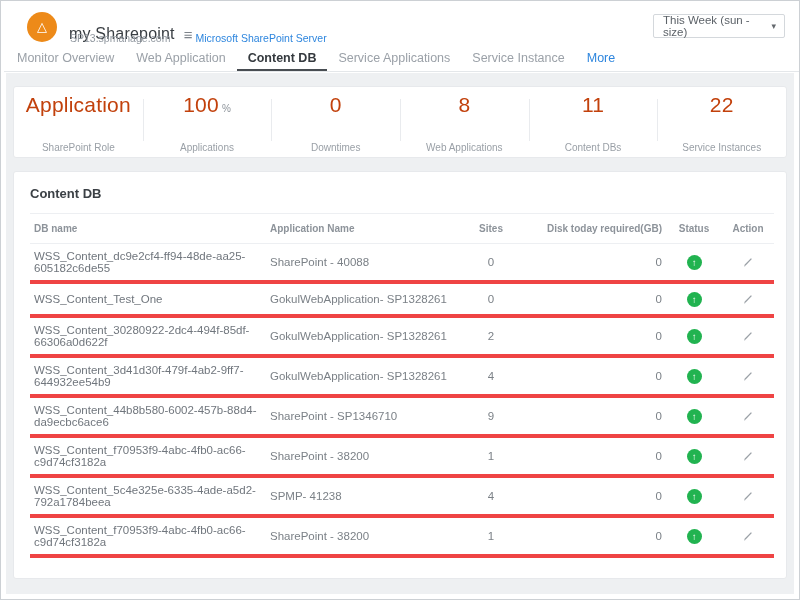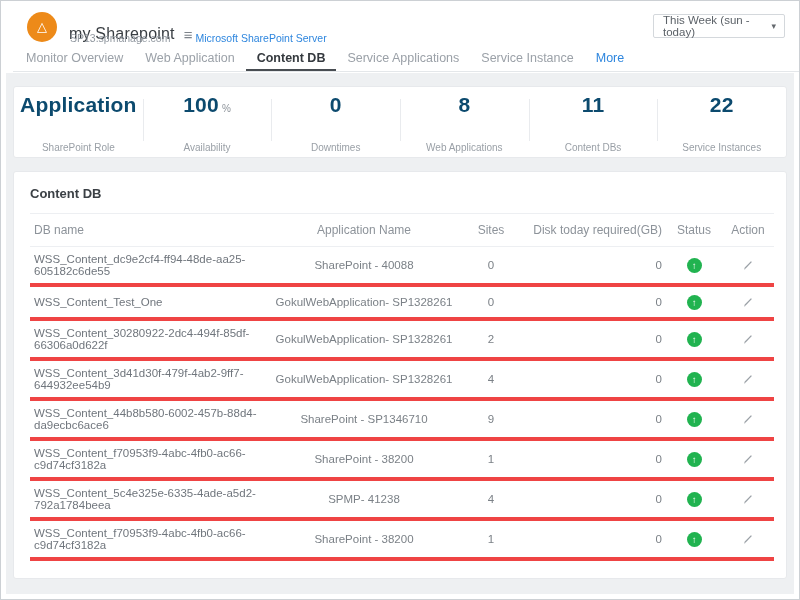--- a/index.html
+++ b/index.html
@@ -19,48 +19,48 @@
   .host { color:#9198a0; }
   .type-link { color:var(--accent); cursor:pointer; }
 
   .period-select { position:absolute; right:14px; top:13px; height:24px; width:132px;
           border:1px solid #d4d8dc; border-radius:2px; background:#fff;
           display:flex; align-items:center; justify-content:space-between; padding:0 8px 0 9px;
           font-size:11.5px; color:#5c6268; cursor:pointer; }
   .period-select .caret { font-size:9px; color:#64696e; }
 
   
-  .tabbar { position:absolute; top:48px; left:12px; right:0; height:23px; border-bottom:1px solid #e4e7ea;
+  .tabbar { position:absolute; top:48px; left:3px; right:0; height:23px; border-bottom:1px solid #e4e7ea;
           display:flex; gap:0; padding-left:2px; }
   .tab { font-size:12.5px; color:#9ba1a8; padding:2px 11px 6px 11px; cursor:pointer; white-space:nowrap; }
   .tab.active { color:#34393e; font-weight:700; border-bottom:2px solid #484d52; }
   .tab.link { color:var(--accent); }
 
   
   .panel { position:absolute; top:72px; left:5px; right:5px; bottom:5px; background:#eef0f2; padding:13px 7px; }
 
   .card { background:#fff; border-radius:3px; border:1px solid #e7e9ec; }
 
   
   .stats { height:72px; display:flex; align-items:center; }
   .stat { flex:1 1 0; text-align:center; position:relative; padding-top:2px; }
   .stat + .stat::before { content:""; position:absolute; left:0; top:8px; height:42px; width:1px; background:#e9ebee; }
-  .stat .num { font-size:21px; color:#0c4a6e; font-weight:700; letter-spacing:.2px; }
+  .stat .num { font-size:21px; color:#c2410c; font-weight:400; letter-spacing:.2px; }
   .stat .unit { font-size:10px; color:#8d939a; margin-left:3px; font-weight:400; }
   .stat .lbl { font-size:10px; color:#9aa0a7; margin-top:25px; }
 
   
   .dbcard { margin-top:13px; padding-bottom:12px; min-height:408px; }
   .card-title { font-size:13px; font-weight:700; color:#3b4045; padding:14px 16px 12px 16px; }
   table { border-collapse:collapse; margin:0 16px; width:744px; table-layout:fixed; }
-  th { font-size:12px; font-weight:400; color:#8d939a; text-align:left;
+  th { font-size:10px; font-weight:700; color:#8d939a; text-align:left;
        border-top:1px solid #edeff2; border-bottom:1px solid #edeff2; padding:9px 4px; }
   td { font-size:11.5px; color:#70767d; padding:6px 4px; border-bottom:4px solid #ef4444; height:26px;margin-left:7px; }
   .col-db   { width:auto; }
-  .col-app  { width:196px; text-align:center; }
+  .col-app  { width:196px; text-align:left; }
   .col-sites{ width:58px;  text-align:center; }
   .col-disk { width:146px; text-align:right; }
   .col-status{ width:56px; text-align:center; }
   .col-action{ width:52px; text-align:center; }
   td.col-app, td.col-sites, td.col-disk { color:#7b8187; }
   .status-dot { display:inline-block; width:15px; height:15px; border-radius:50%;
        color:#fff; font-size:9.5px; font-weight:700; line-height:15px; text-align:center; vertical-align:middle; }
   .edit-btn { background:none; border:none; cursor:pointer; padding:2px; line-height:0; }
 </style>
 </head>
@@ -74,21 +74,21 @@
     </div>
     <div class="title-row">
       <span class="monitor-name">my Sharepoint</span>
       <span class="menu-glyph">≡</span>
     </div>
     <div class="sub-row">
       <span class="host">SP13.spmanage.com</span>
       <span class="type-link">Microsoft SharePoint Server</span>
     </div>
     <div class="period-select">
-      <span>This Week (sun - today)</span>
+      <span>This Week (sun - size)</span>
       <span class="caret">▾</span>
     </div>
   </div>
 
   <div class="tabbar" id="tabbar">
       <div class="tab">Monitor Overview</div>
       <div class="tab">Web Application</div>
       <div class="tab active">Content DB</div>
       <div class="tab">Service Applications</div>
       <div class="tab">Service Instance</div>
@@ -97,21 +97,21 @@
 
   <div class="panel">
 
     <div class="card stats" id="stats">
         <div class="stat">
           <div><span class="num">Application</span></div>
           <div class="lbl">SharePoint Role</div>
         </div>
         <div class="stat">
           <div><span class="num">100</span><span class="unit">%</span></div>
-          <div class="lbl">Availability</div>
+          <div class="lbl">Applications</div>
         </div>
         <div class="stat">
           <div><span class="num">0</span></div>
           <div class="lbl">Downtimes</div>
         </div>
         <div class="stat">
           <div><span class="num">8</span></div>
           <div class="lbl">Web Applications</div>
         </div>
         <div class="stat">

